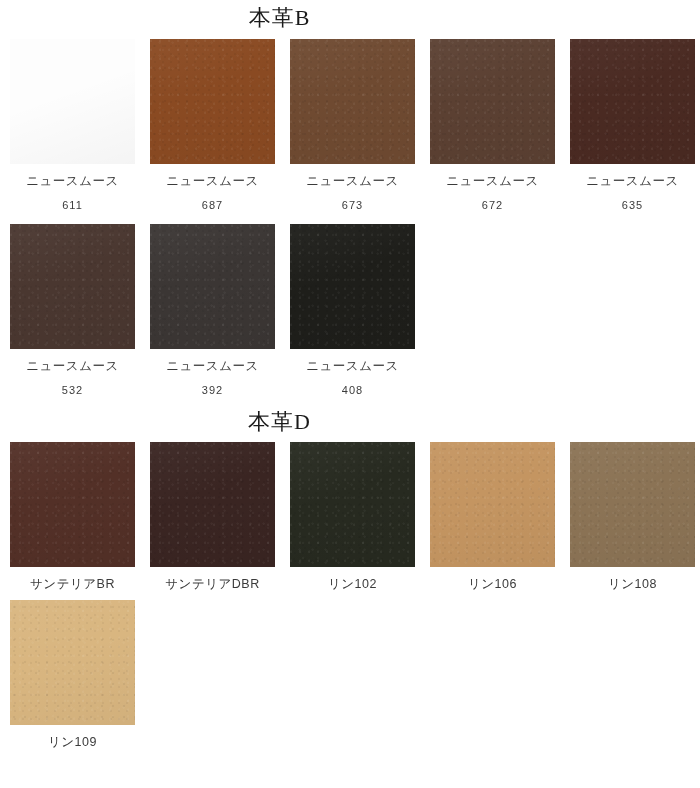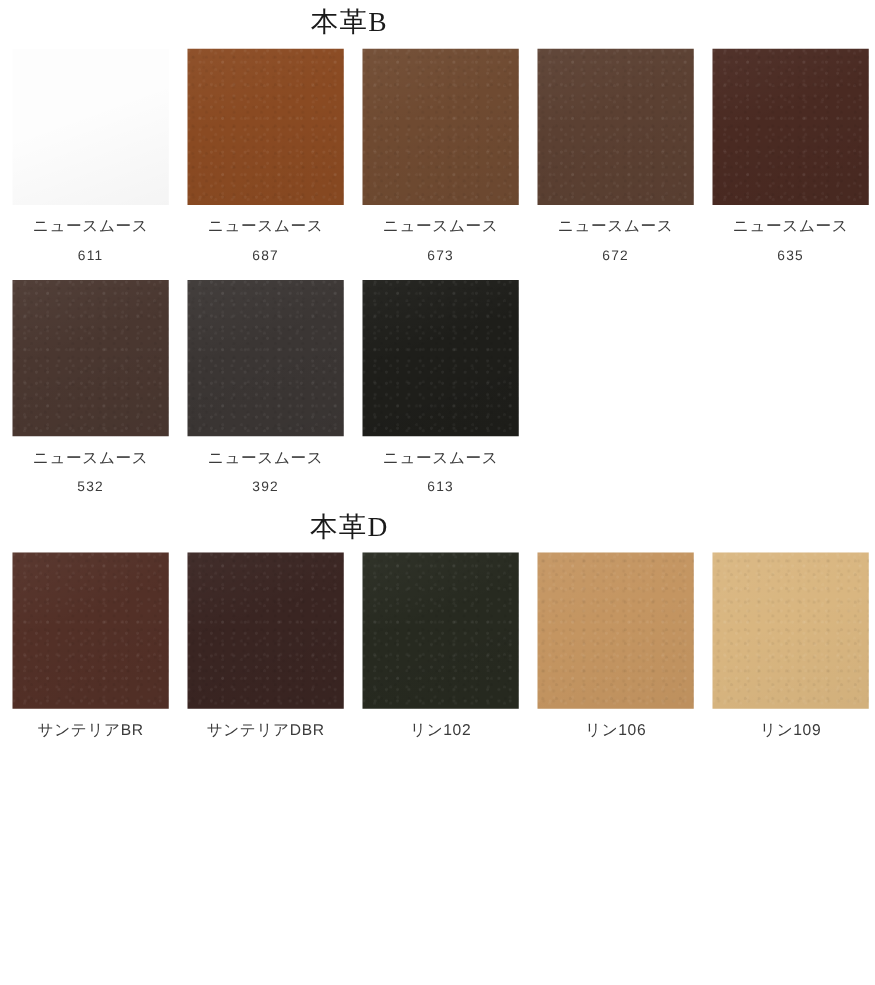--- a/index.html
+++ b/index.html
@@ -141,21 +141,21 @@
         <span class="swatch-code">532</span>
       </div>
       <div class="swatch-cell">
         <span class="swatch-chip grain sheen" style="background-color: rgb(59, 54, 52);"></span>
         <span class="swatch-name">ニュースムース</span>
         <span class="swatch-code">392</span>
       </div>
       <div class="swatch-cell">
         <span class="swatch-chip grain sheen" style="background-color: rgb(30, 30, 26);"></span>
         <span class="swatch-name">ニュースムース</span>
-        <span class="swatch-code">613</span>
+        <span class="swatch-code">408</span>
       </div>
     </div>
   </div>
 
   <div class="section section-d">
     <h2 class="section-heading">本革D</h2>
     <div class="swatch-grid">
       <div class="swatch-cell">
         <span class="swatch-chip grain sheen" style="background-color: rgb(83, 48, 39);"></span>
         <span class="swatch-name">サンテリアBR</span>
@@ -170,20 +170,25 @@
         <span class="swatch-chip grain sheen" style="background-color: rgb(39, 42, 32);"></span>
         <span class="swatch-name">リン102</span>
 
       </div>
       <div class="swatch-cell">
         <span class="swatch-chip grain sheen" style="background-color: rgb(196, 149, 97);"></span>
         <span class="swatch-name">リン106</span>
 
       </div>
       <div class="swatch-cell">
+        <span class="swatch-chip grain sheen" style="background-color: rgb(139, 115, 85);"></span>
+        <span class="swatch-name">リン108</span>
+
+      </div>
+      <div class="swatch-cell">
         <span class="swatch-chip grain sheen" style="background-color: rgb(217, 182, 128);"></span>
         <span class="swatch-name">リン109</span>
 
       </div>
     </div>
   </div>
 
 </div>
 
 </body></html>

